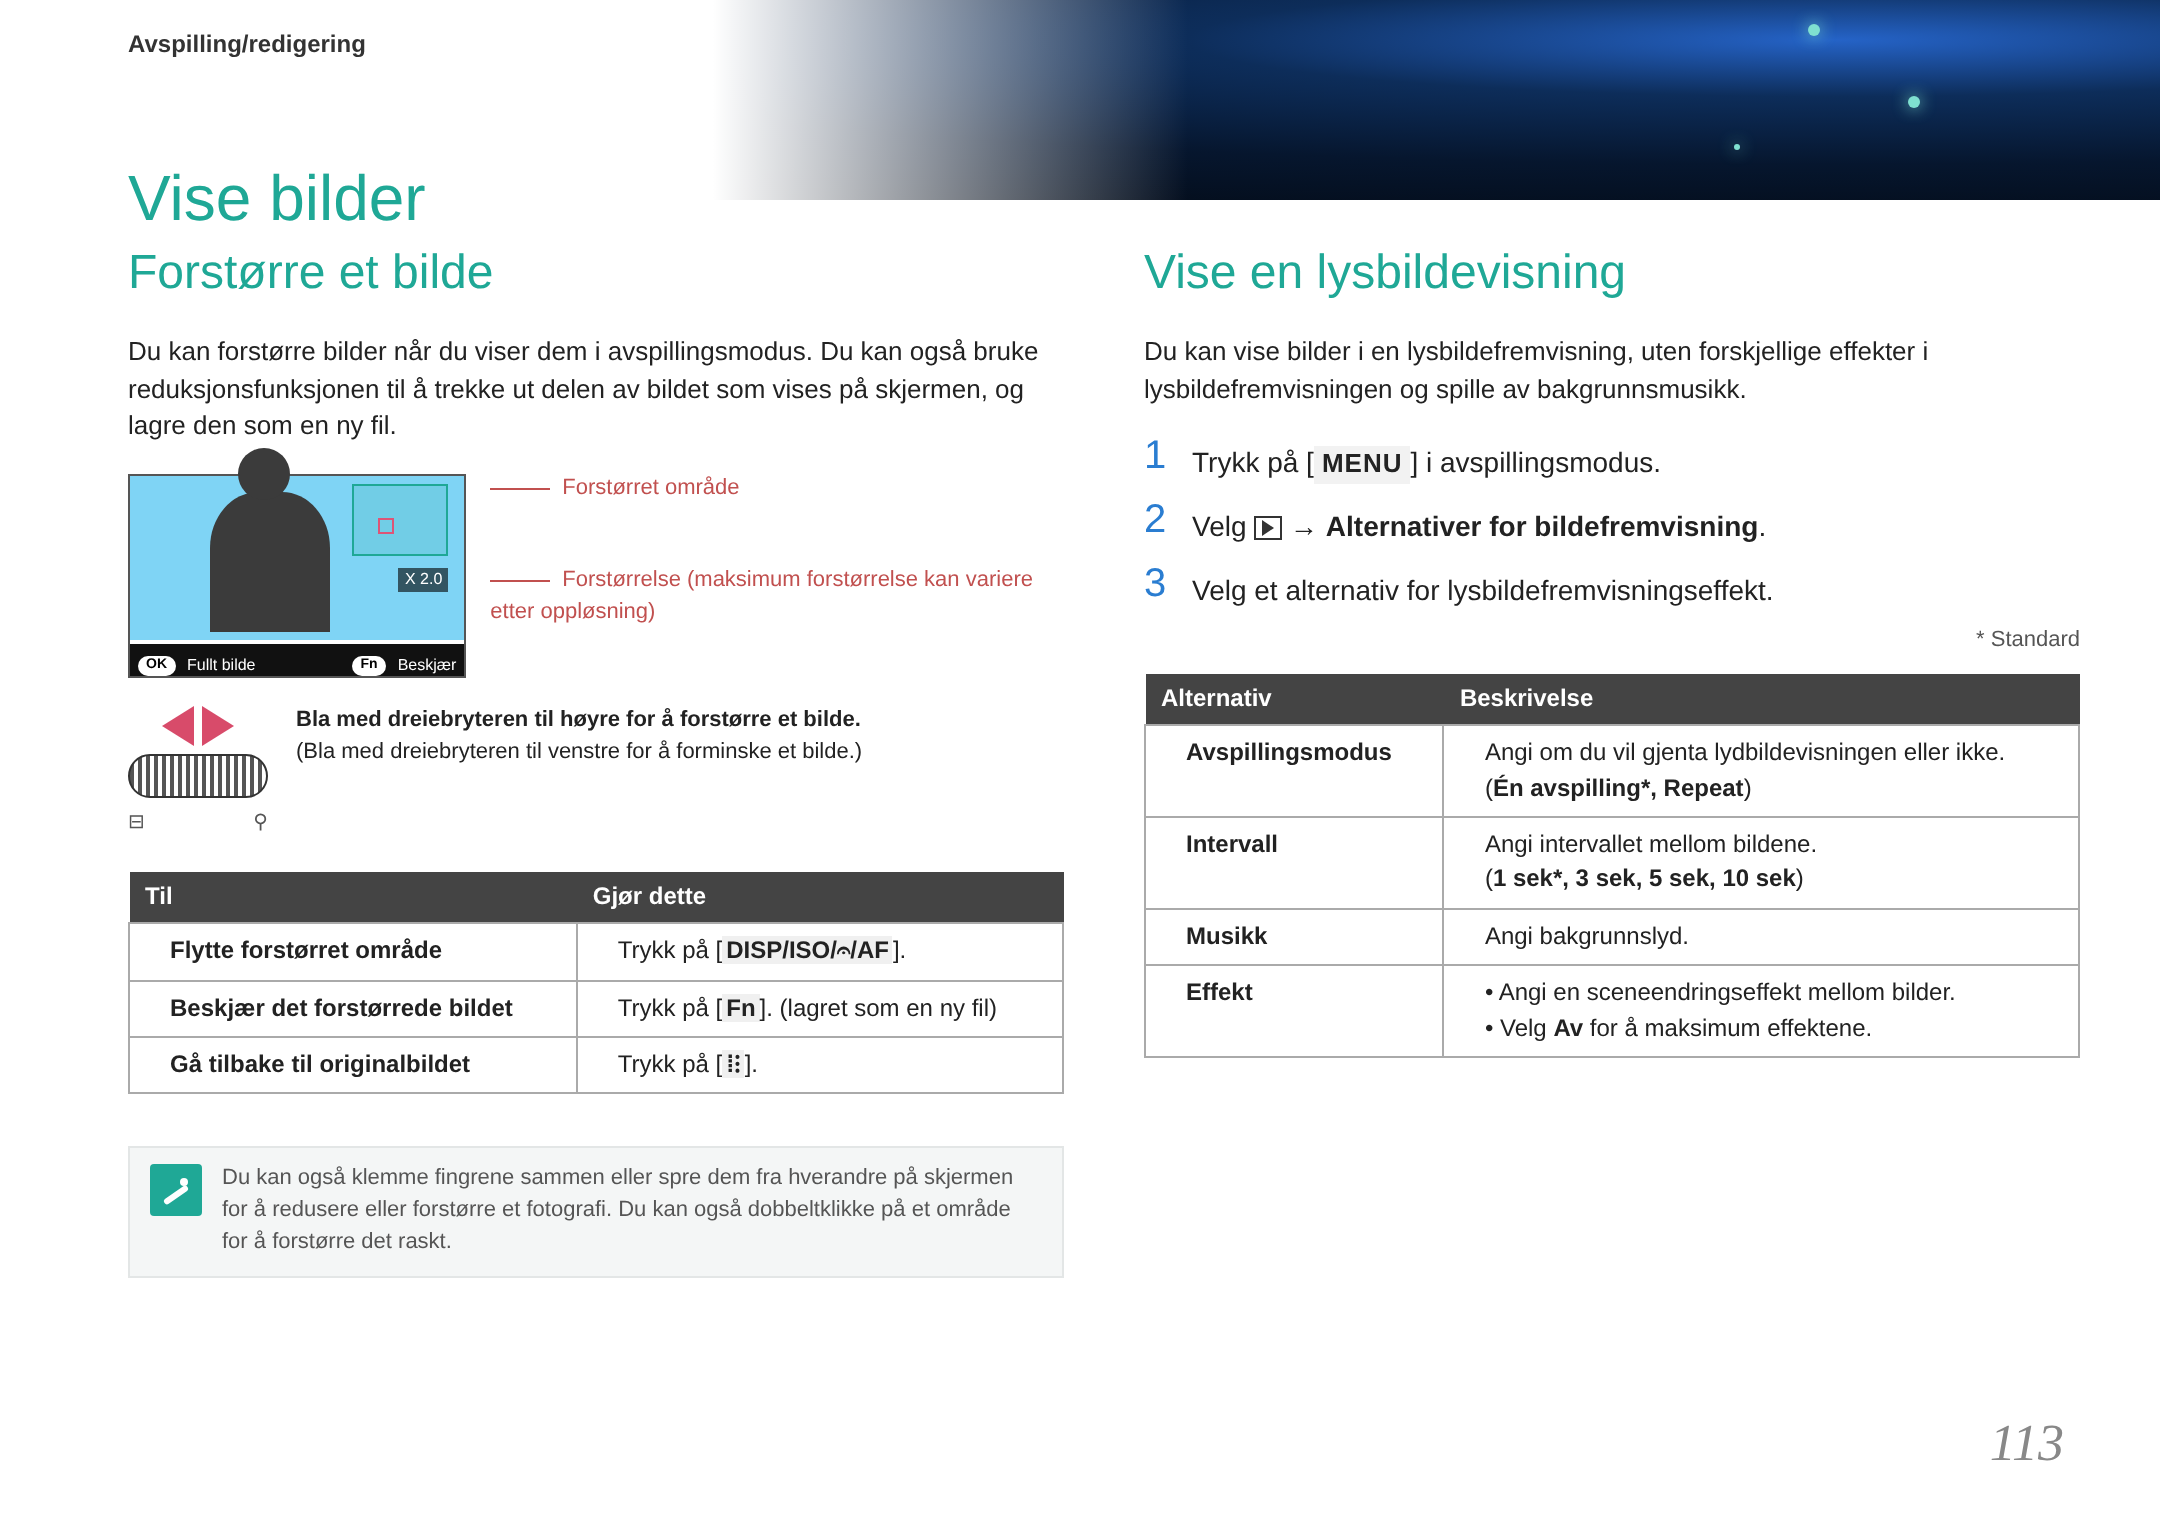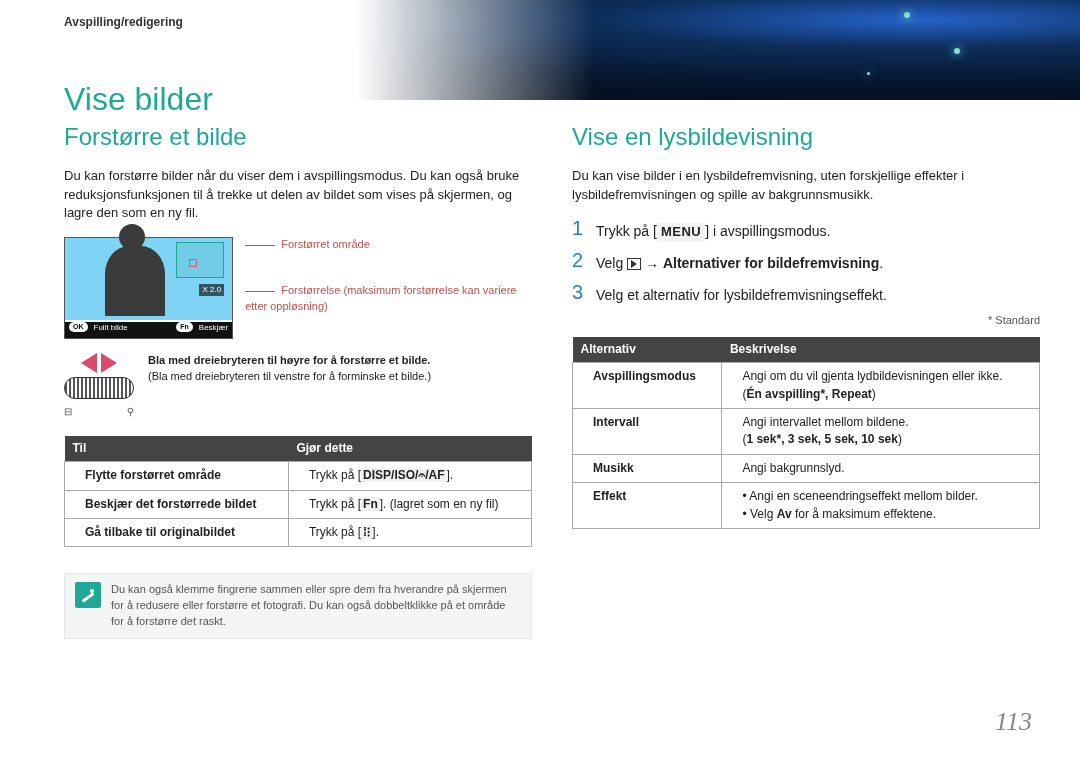--- a/index.html
+++ b/index.html
@@ -83,21 +83,21 @@
   .shadow { position:absolute; bottom:22px; left:40px; width:60px; height:70px; background:#3b3b3b; border-radius:40% 40% 0 0;}
   .shadow::after{content:""; position:absolute; top:-22px; left:14px; width:26px; height:26px; background:#3b3b3b; border-radius:50%;}
   .zoom-rect {
     position:absolute; top:4px; right:8px; width:48px; height:36px;
     border:1px solid #1fa896; background:rgba(31,168,150,0.15);
   }
   .zoom-spot { position:absolute; width:8px; height:8px; border:1px solid #d57; top:16px; right:26px;}
   .x20 { position:absolute; top:46px; right:8px; font-size:8px; background:rgba(0,0,0,0.6); color:#fff; padding:0 3px;}
   .footer-bar {
     position:absolute; bottom:0; left:0; right:0; height:16px;
-    background:#111; display:flex; align-items:flex-start;
+    background:#111; display:flex; align-items:flex-end;
     color:#fff; font-size:8px; gap:6px; padding:0 4px;
   }
   .pill-btn{background:#fff;color:#000;border-radius:6px;padding:0 4px;font-weight:bold;font-size:7px;}
   .footer-bar .spacer{flex:1;}
   .callout { font-size:11px; color:#555; }
   .callout-line { border-top:1px solid #c1504f; width:30px; display:inline-block; vertical-align:middle; margin-right:6px;}
   .red { color:#c1504f; }
   .scroll-row {
     display:flex; align-items:flex-start; gap:14px;
     margin:6px 0 16px;

